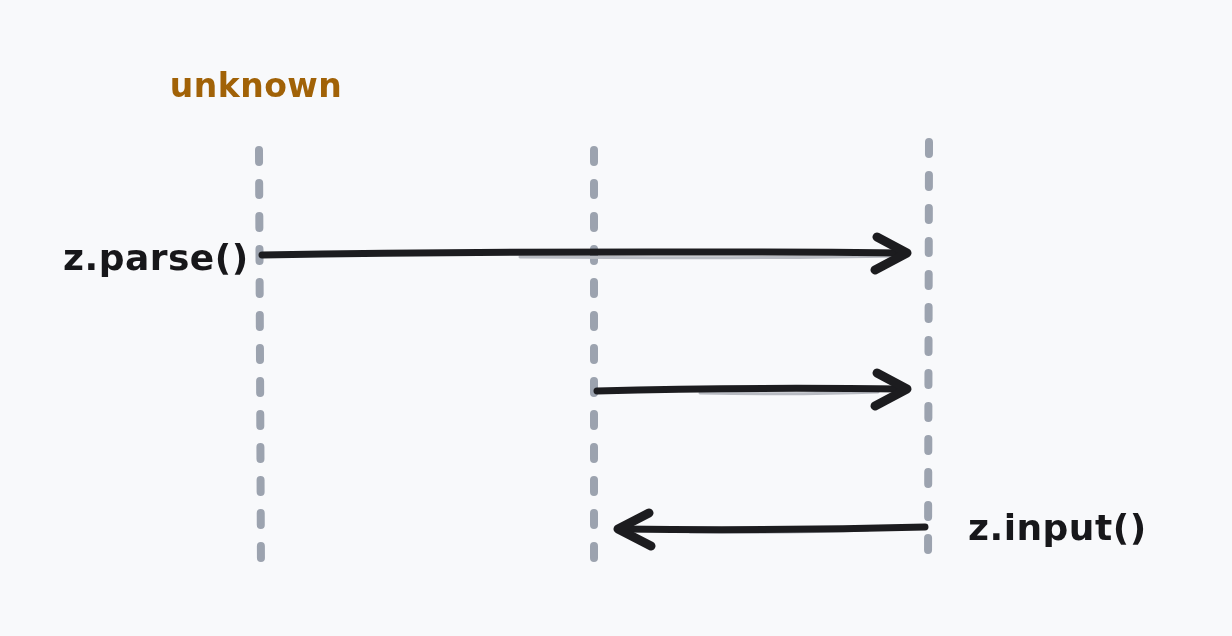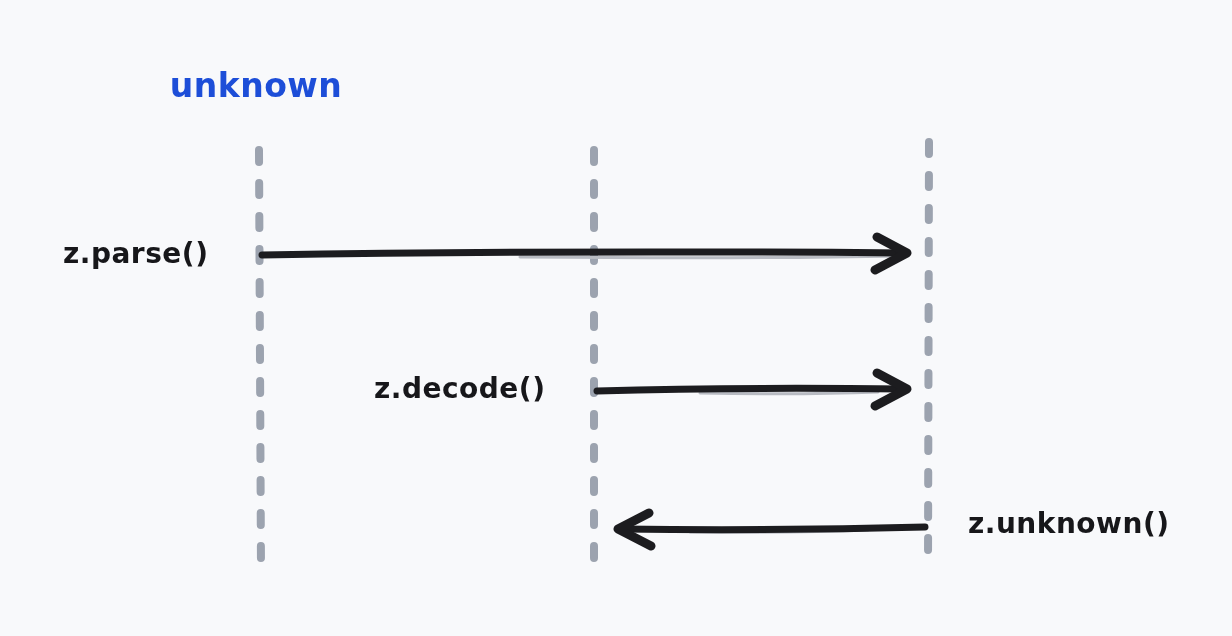--- a/index.html
+++ b/index.html
@@ -15,27 +15,27 @@
     overflow: hidden;
   }
   .canvas > svg { position: absolute; left: 0; top: 0; }
   .label {
     position: absolute;
     font-weight: bold;
     white-space: nowrap;
     letter-spacing: 0.5px;
   }
   .actor-label {
-    color: #1d4ed8;
+    color: #a16207;
     font-size: 33px;
     transform: translateX(-50%);
   }
   .msg-label {
     color: #17171a;
-    font-size: 28px;
+    font-size: 36px;
   }
 </style>
 </head>
 <body>
 
 <div class="canvas">
 
   <svg width="1232" height="636" viewBox="0 0 1232 636">
 
     <g stroke="#9ca3af" stroke-width="8" stroke-linecap="round" stroke-dasharray="12 21" fill="none">
@@ -61,16 +61,15 @@
       <path stroke-width="9" d="M649,513 L618,529 L651,546"></path>
     </g>
   </svg>
 
   <div class="label actor-label" style="left:256px; top:66px">unknown</div>
 
 
 
   <div class="label msg-label" style="left:63px; top:237px">z.parse()</div>
 
-  <div class="label msg-label" style="left:374px; top:372px">z.decode()</div>
 
-  <div class="label msg-label" style="left:968px; top:507px">z.unknown()</div>
+  <div class="label msg-label" style="left:968px; top:507px">z.input()</div>
 </div>
 
 </body></html>

